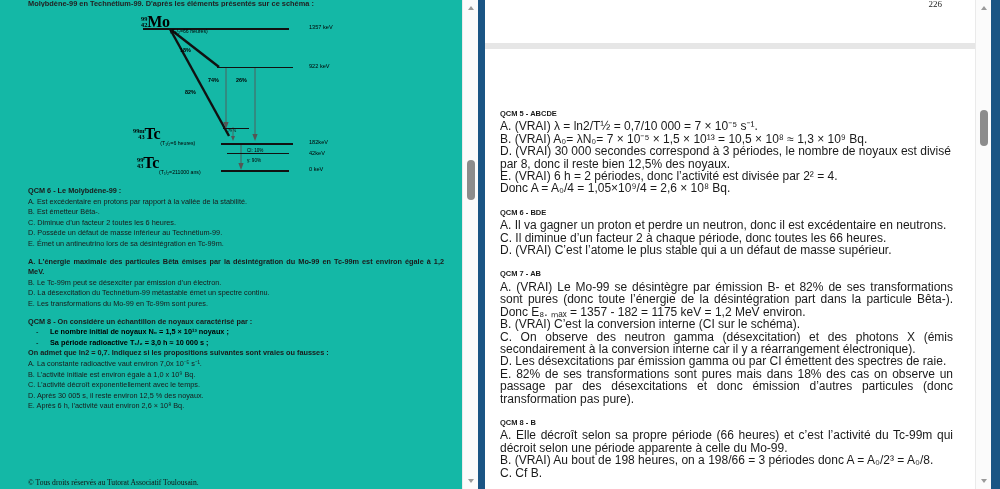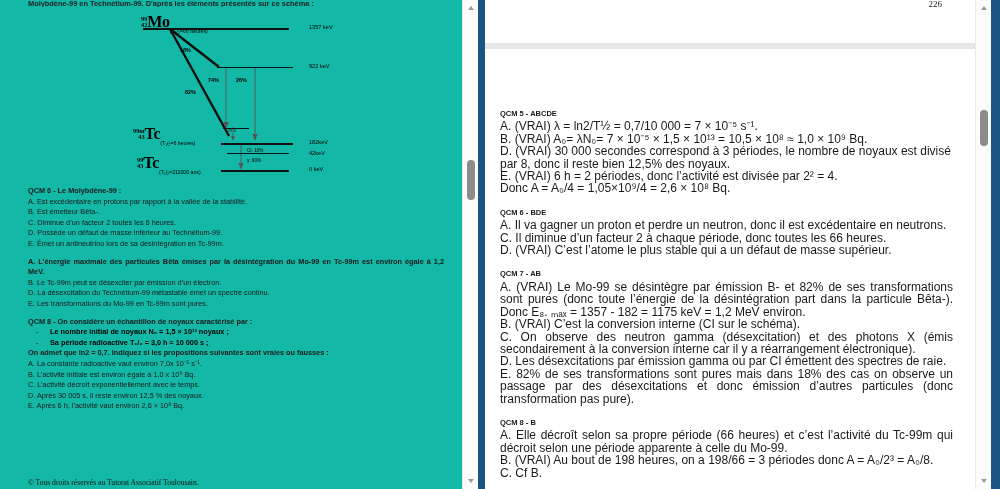--- a/index.html
+++ b/index.html
@@ -328,21 +328,21 @@
   <div class="rail"></div>
 
   <div class="pane-right">
     <div class="page-num">226</div>
     <div class="gray-band"></div>
 
     <div class="doc-right">
 
       <p class="a-title">QCM 5 - ABCDE</p>
       <p class="a-line">A. (VRAI) λ = ln2/T½ = 0,7/10 000 = 7 × 10⁻⁵ s⁻¹.</p>
-      <p class="a-line">B. (VRAI) A₀= λN₀= 7 × 10⁻⁵ × 1,5 × 10¹³ = 10,5 × 10⁸ ≈ 1,0 × 10⁹ Bq.</p>
+      <p class="a-line">B. (VRAI) A₀= λN₀= 7 × 10⁻⁵ × 1,5 × 10¹³ = 10,5 × 10⁸ ≈ 1,3 × 10⁹ Bq.</p>
       <p class="a-line">D. (VRAI) 30 000 secondes correspond à 3 périodes, le nombre de noyaux est divisé par 8, donc il reste bien 12,5% des noyaux.</p>
       <p class="a-line">E. (VRAI) 6 h = 2 périodes, donc l’activité est divisée par 2² = 4.</p>
       <p class="a-line">Donc A = A₀/4 = 1,05×10⁹/4 = 2,6 × 10⁸ Bq.</p>
       <div class="a-gap"></div>
 
       <p class="a-title">QCM 6 - BDE</p>
       <p class="a-line">A. Il va gagner un proton et perdre un neutron, donc il est excédentaire en neutrons.</p>
       <p class="a-line">C. Il diminue d’un facteur 2 à chaque période, donc toutes les 66 heures.</p>
       <p class="a-line">D. (VRAI) C’est l’atome le plus stable qui a un défaut de masse supérieur.</p>
       <div class="a-gap"></div>

